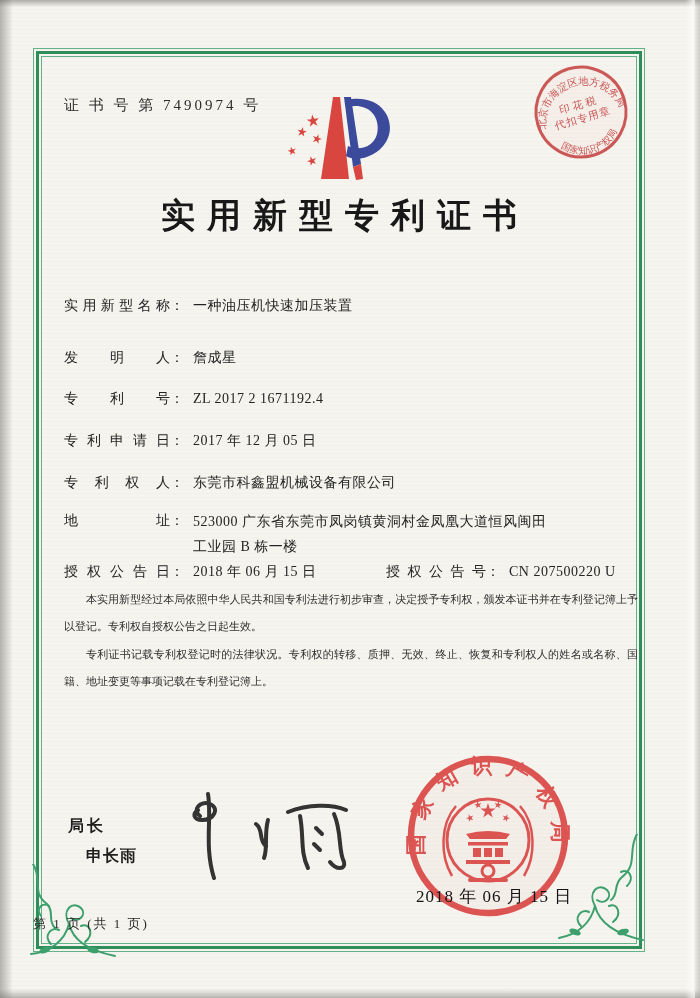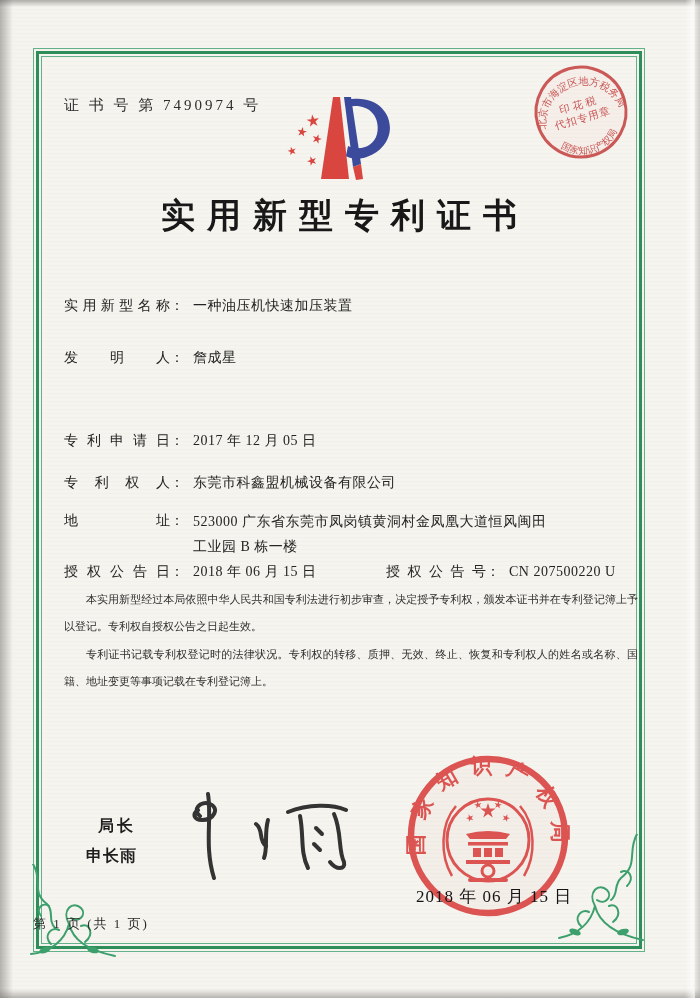--- a/index.html
+++ b/index.html
@@ -35,21 +35,21 @@
   .colon{display:inline-block;margin-right:9px;vertical-align:top;}
   .fvalue{display:inline-block;vertical-align:top;letter-spacing:.5px;}
   .fvalue.addr{width:440px;line-height:25px;}
   .auth-right{position:absolute;left:322px;top:0;}
 
   .r1{top:294px}.r2{top:346px}.r3{top:387px}.r4{top:429px}.r5{top:471px}.r6{top:509px}.r7{top:560px}
 
   .paras{position:absolute;left:64px;top:586px;width:574px;}
   .paras p{margin:0;font-size:11px;line-height:27.3px;text-align:justify;text-indent:2em;color:#2e2e2e;}
 
-  .chief-title{position:absolute;left:98px;top:816px;font-size:16px;font-weight:600;letter-spacing:3px;color:#1f1f1f;font-family:Liberation Serif, serif;}
+  .chief-title{position:absolute;left:68px;top:816px;font-size:16px;font-weight:600;letter-spacing:3px;color:#1f1f1f;font-family:Liberation Serif, serif;}
   .chief-name{position:absolute;left:86px;top:846px;font-size:16px;font-weight:600;letter-spacing:1px;color:#1f1f1f;}
 
   .signature{position:absolute;left:170px;top:790px;}
 
   .seal{position:absolute;left:404px;top:752px;mix-blend-mode:multiply;opacity:.95;}
   .seal-date{position:absolute;left:416px;top:885px;font-size:17px;letter-spacing:1px;color:#141414;z-index:6;}
 
   .tax-stamp{position:absolute;left:531px;top:62px;transform:rotate(-16deg);mix-blend-mode:multiply;opacity:.92;}
 
   .flourish{position:absolute;}
@@ -106,20 +106,23 @@
     </text>
   </svg>
 
   <div class="title">实用新型专利证书</div>
 
   <div class="field-row r1">
     <span class="flabel">实用新型名称</span><span class="colon">：</span><span class="fvalue">一种油压机快速加压装置</span>
   </div>
   <div class="field-row r2">
     <span class="flabel">发明人</span><span class="colon">：</span><span class="fvalue">詹成星</span>
+  </div>
+  <div class="field-row r3">
+    <span class="flabel">专利号</span><span class="colon">：</span><span class="fvalue">ZL 2017 2 1671192.4</span>
   </div>
   <div class="field-row r4">
     <span class="flabel">专利申请日</span><span class="colon">：</span><span class="fvalue">2017 年 12 月 05 日</span>
   </div>
   <div class="field-row r5">
     <span class="flabel">专利权人</span><span class="colon">：</span><span class="fvalue">东莞市科鑫盟机械设备有限公司</span>
   </div>
   <div class="field-row r6">
     <span class="flabel">地址</span><span class="colon">：</span><span class="fvalue addr"><span>523000 广东省东莞市凤岗镇黄洞村金凤凰大道恒风闽田</span><br><span>工业园 B 栋一楼</span></span>
   </div>

